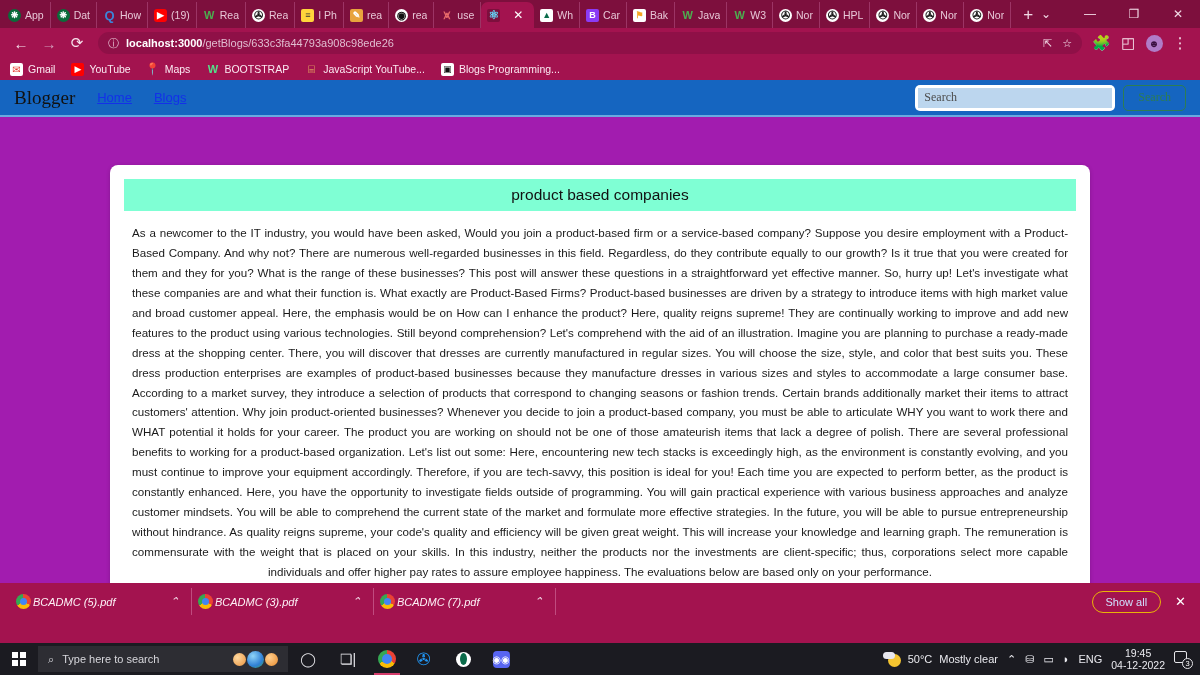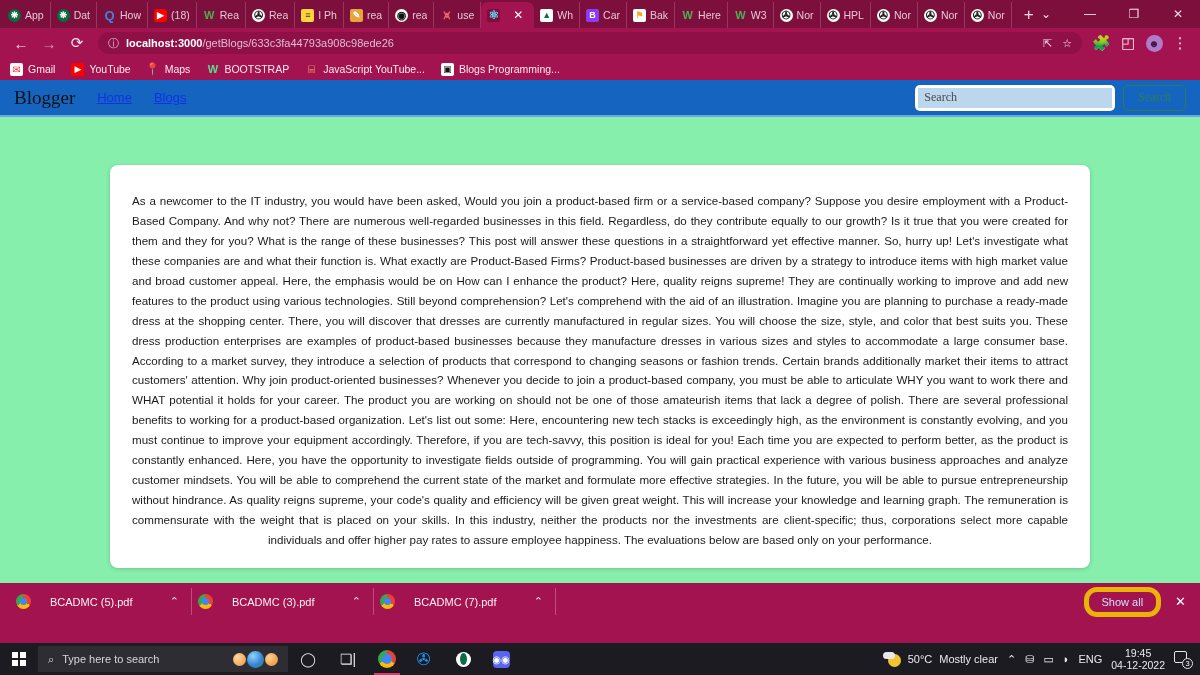--- a/index.html
+++ b/index.html
@@ -77,21 +77,21 @@
   .bmicon { width: 13px; height: 13px; display:flex;align-items:center;justify-content:center;
             font-size: 9px; border-radius: 2px; color:#fff; }
   .bm-gmail { background: #fff; color: #e5392f; font-size: 10px; }
   .bm-yt { background: #ff0000; }
   .bm-maps { background: transparent; color: #fff; font-size: 12px; }
   .bm-boot { background: transparent; color: #55e08a; font-weight: 900; font-size: 11px; }
   .bm-js { background: transparent; color: #f6d365; font-size: 11px; }
   .bm-fp { background: #fff; color: #111; }
 
   
-  .viewport { height: 540px; background: #86efac; overflow: hidden; position: relative; }
+  .viewport { height: 540px; background: #a21caf; overflow: hidden; position: relative; }
   .navbar {
     height: 37px; background: #1565c0; display: flex; align-items: center;
     padding: 0 14px; gap: 22px; border-bottom: 2px solid #6aa9e0;
   }
   .brand { font-family: "Liberation Serif", serif; font-size: 19px; color: #111; }
   .navlink { color: #1330e8; font-size: 13px; text-decoration: underline; }
   .nav-search { margin-left: auto; display: flex; align-items: center; gap: 8px; }
   .searchbox {
     width: 200px; height: 26px; background: #fff; border-radius: 5px;
     display: flex; align-items: center; padding: 3px;
@@ -119,36 +119,37 @@
     margin-top: 12px; text-align: center; font-size: 11.6px; line-height: 1.72;
     color: #1a1a1a; padding: 0 8px; text-align: justify; text-align-last: center;
   }
 
   
   .downloadbar {
     position: absolute; left: 0; right: 0; bottom: 0; height: 37px;
     background: #a3134f; display: flex; align-items: center; padding: 0 10px;
   }
   .dlitem {
-    display: flex; align-items: center; gap: 19px; color: #fdf1f6; font-size: 11px;
+    display: flex; align-items: center; gap: 2px; color: #fdf1f6; font-size: 11px;
     padding: 0 12px 0 6px; height: 27px; border-right: 1px solid #c04b7f;
     min-width: 182px;
+    font-style: italic;
   }
   .dlchevron { margin-left: auto; font-size: 11px; color: #f2d7e4; }
   .chrome-dot {
     width: 15px; height: 15px; border-radius: 50%;
     background: conic-gradient(#ea4335 0 33%, #fbbc05 33% 66%, #34a853 66% 100%);
     position: relative;
   }
   .chrome-dot::after {
     content:""; position:absolute; inset:4px; background:#4285f4; border-radius:50%;
   }
   .dl-right { margin-left: auto; display: flex; align-items: center; gap: 10px; }
   .showall {
-    border: 5px solid #eab308; border-radius: 13px; padding: 4px 13px;
+    border: 1px solid #eab308; border-radius: 13px; padding: 4px 13px;
     color: #cfe0ff; font-size: 11px;
   }
   .dlclose { color: #fff; font-size: 13px; padding: 0 4px; }
 
   
   .taskbar {
     width: 1200px; height: 32px; background: #1b1b21; display: flex; align-items: center;
   }
   .startbtn { width: 38px; height: 32px; display:flex;align-items:center;justify-content:center;}
   .winlogo { width: 14px; height: 14px; display:grid; grid-template-columns: 1fr 1fr;
@@ -204,21 +205,21 @@
     <div class="tab">
         <span class="favicon fi-leaf">❋</span>
         <span class="tlabel">Dat</span>
       </div>
     <div class="tab">
         <span class="favicon" style="color:#3b84d8;font-size:13px">Q</span>
         <span class="tlabel">How</span>
       </div>
     <div class="tab">
         <span class="favicon fi-yt">▶</span>
-        <span class="tlabel">(18)</span>
+        <span class="tlabel">(19)</span>
       </div>
     <div class="tab">
         <span class="favicon fi-w3">W</span>
         <span class="tlabel">Rea</span>
       </div>
     <div class="tab">
         <span class="favicon fi-circle">✇</span>
         <span class="tlabel">Rea</span>
       </div>
     <div class="tab">
@@ -249,21 +250,21 @@
     <div class="tab">
         <span class="favicon fi-b">B</span>
         <span class="tlabel">Car</span>
       </div>
     <div class="tab">
         <span class="favicon fi-bak">⚑</span>
         <span class="tlabel">Bak</span>
       </div>
     <div class="tab">
         <span class="favicon fi-w3">W</span>
-        <span class="tlabel">Here</span>
+        <span class="tlabel">Java</span>
       </div>
     <div class="tab">
         <span class="favicon fi-w3">W</span>
         <span class="tlabel">W3</span>
       </div>
     <div class="tab">
         <span class="favicon fi-circle">✇</span>
         <span class="tlabel">Nor</span>
       </div>
     <div class="tab">
@@ -347,20 +348,21 @@
       <a class="navlink">Blogs</a>
       <div class="nav-search">
         <div class="searchbox">
           <div class="inner">Search</div>
         </div>
         <div class="searchbtn">Search</div>
       </div>
     </div>
 
     <div class="card">
+      <div class="card-title">product based companies</div>
       <div class="card-body">As a newcomer to the IT industry, you would have been asked, Would you join a product-based firm or a service-based company? Suppose you desire employment with a Product-Based Company. And why not? There are numerous well-regarded businesses in this field. Regardless, do they contribute equally to our growth? Is it true that you were created for them and they for you? What is the range of these businesses? This post will answer these questions in a straightforward yet effective manner. So, hurry up! Let's investigate what these companies are and what their function is. What exactly are Product-Based Firms? Product-based businesses are driven by a strategy to introduce items with high market value and broad customer appeal. Here, the emphasis would be on How can I enhance the product? Here, quality reigns supreme! They are continually working to improve and add new features to the product using various technologies. Still beyond comprehension? Let's comprehend with the aid of an illustration. Imagine you are planning to purchase a ready-made dress at the shopping center. There, you will discover that dresses are currently manufactured in regular sizes. You will choose the size, style, and color that best suits you. These dress production enterprises are examples of product-based businesses because they manufacture dresses in various sizes and styles to accommodate a large consumer base. According to a market survey, they introduce a selection of products that correspond to changing seasons or fashion trends. Certain brands additionally market their items to attract customers' attention. Why join product-oriented businesses? Whenever you decide to join a product-based company, you must be able to articulate WHY you want to work there and WHAT potential it holds for your career. The product you are working on should not be one of those amateurish items that lack a degree of polish. There are several professional benefits to working for a product-based organization. Let's list out some: Here, encountering new tech stacks is exceedingly high, as the environment is constantly evolving, and you must continue to improve your equipment accordingly. Therefore, if you are tech-savvy, this position is ideal for you! Each time you are expected to perform better, as the product is constantly enhanced. Here, you have the opportunity to investigate fields outside of programming. You will gain practical experience with various business approaches and analyze customer mindsets. You will be able to comprehend the current state of the market and formulate more effective strategies. In the future, you will be able to pursue entrepreneurship without hindrance. As quality reigns supreme, your code's quality and efficiency will be given great weight. This will increase your knowledge and learning graph. The remuneration is commensurate with the weight that is placed on your skills. In this industry, neither the products nor the investments are client-specific; thus, corporations select more capable individuals and offer higher pay rates to assure employee happiness. The evaluations below are based only on your performance.</div>
     </div>
 
     <div class="downloadbar">
       <div class="dlitem">
         <span class="chrome-dot"></span>
         <span>BCADMC (5).pdf</span>
         <span class="dlchevron">⌃</span>
       </div>
       <div class="dlitem">

